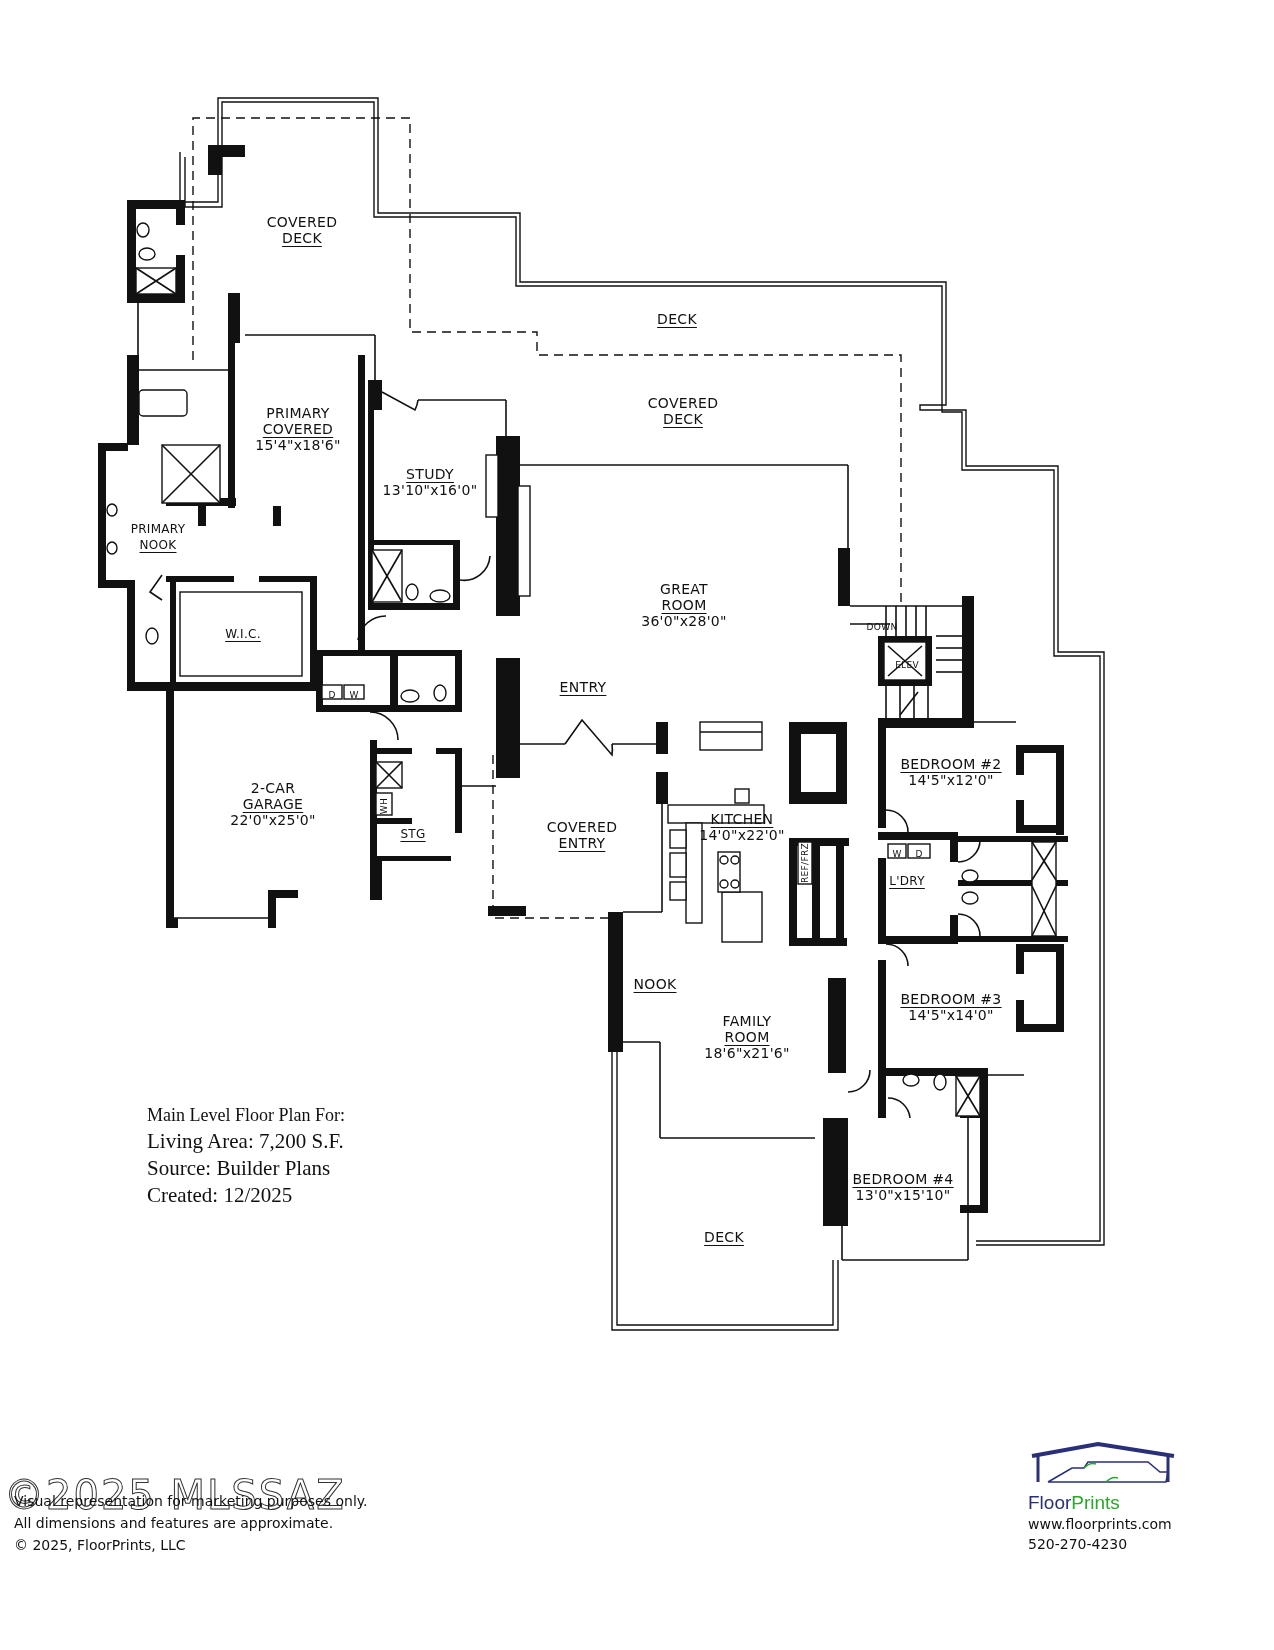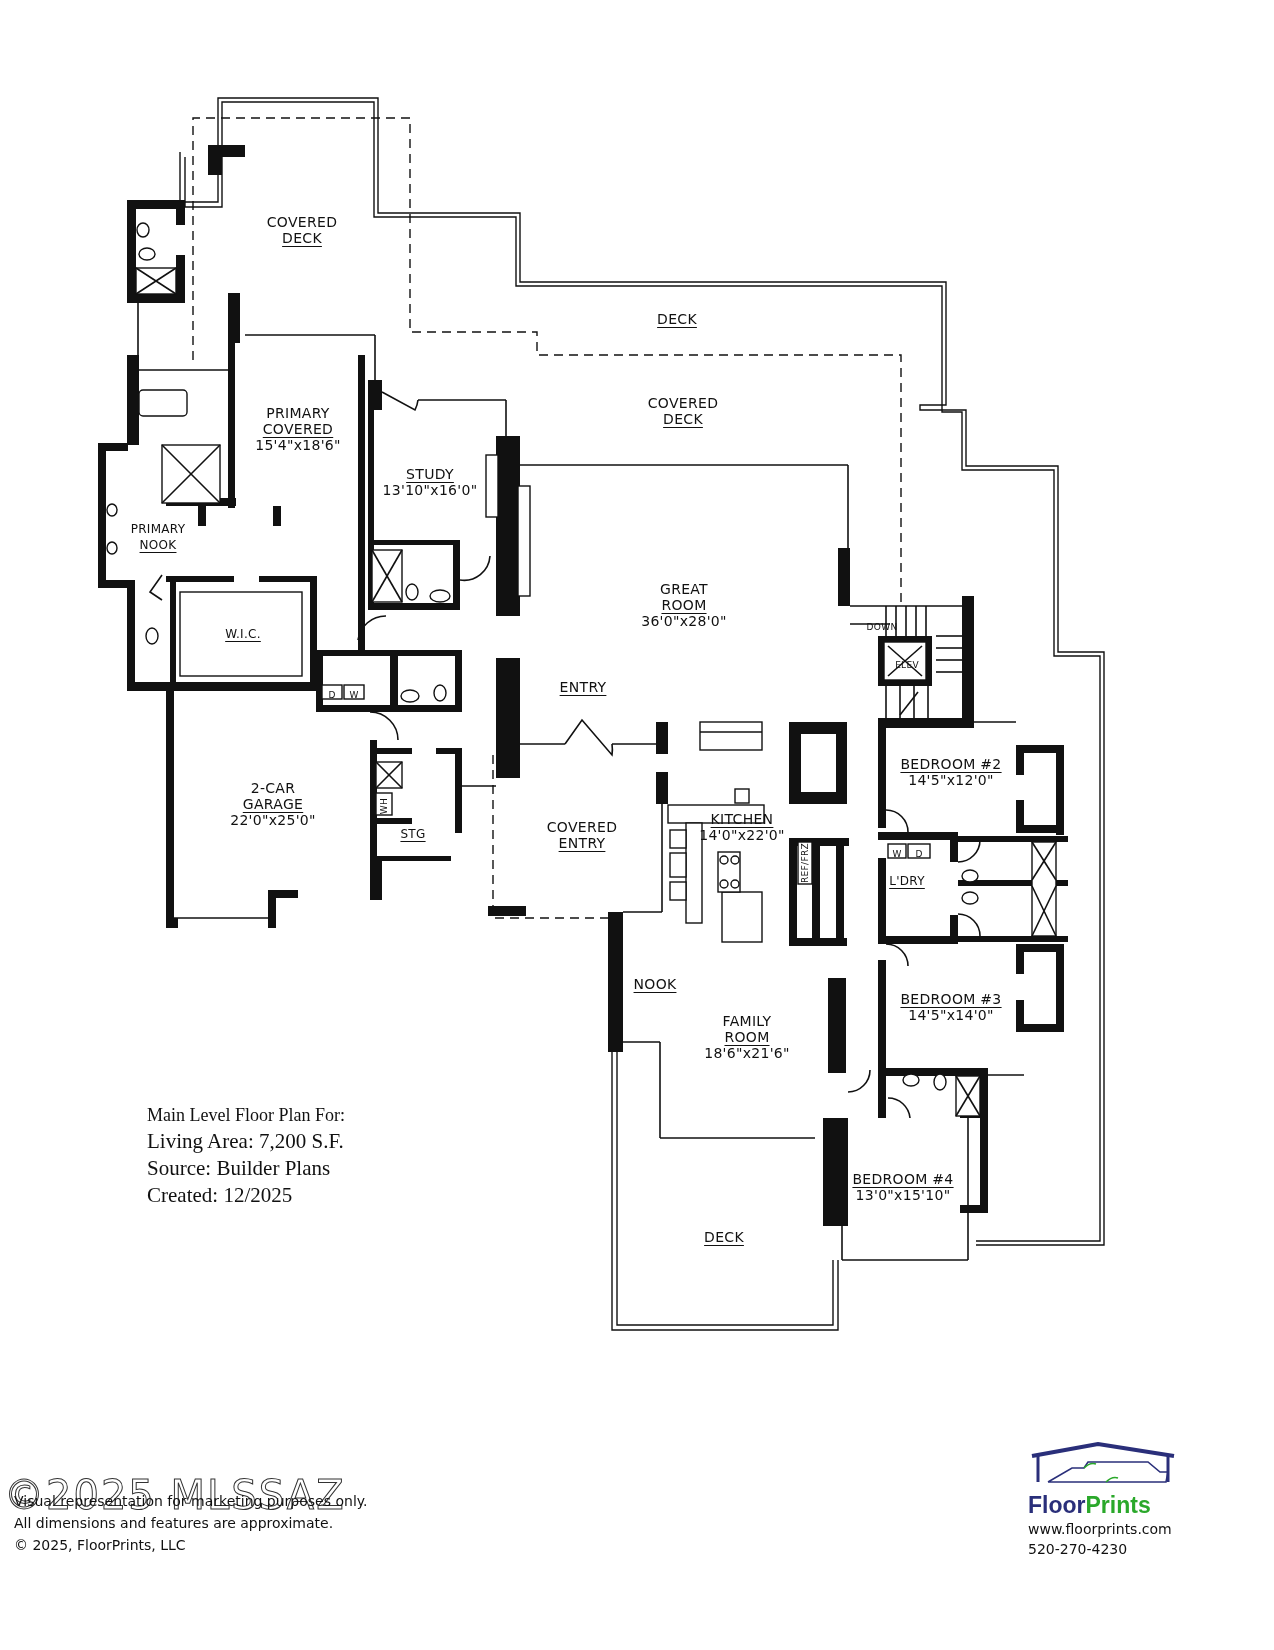--- a/index.html
+++ b/index.html
@@ -18,21 +18,21 @@
   .small { font-size:12px; }
   .tiny { font-size:9px; }
   .info { position:absolute; left:147px; top:1102px; font-family:Liberation Serif, serif; }
   .info .l1 { font-size:18px; line-height:26px; }
   .info .big { font-size:31px; line-height:38px; }
   .info .l3 { font-size:21px; line-height:27px; }
   .disc { position:absolute; left:14px; top:1490px; font-size:14px; line-height:22px; }
   .watermark { position:absolute; left:4px; top:1472px; font-size:40px; color:transparent;
                -webkit-text-stroke:1px #333; letter-spacing:2px; }
   .logo { position:absolute; left:1028px; top:1442px; width:170px; text-align:left; }
-  .logo .brand { font-size:23px; font-weight:bold; font-family:"Liberation Sans", sans-serif; }
+  .logo .brand { font-size:19px; font-weight:normal; font-family:"Liberation Sans", sans-serif; }
   .logo .b1 { color:#2a2f7a; } .logo .b2 { color:#2aa82a; }
   .logo .meta { font-size:14px; line-height:20px; }
 </style>
 </head>
 <body>
 
 <svg id="plan" viewBox="0 0 1274 1650" xmlns="http://www.w3.org/2000/svg">
 
   <g>
     <polyline class="dbl" points="180,152 180,202 218,202 218,98 378,98 378,213 520,213 520,282 946,282 946,405 920,405 920,410 966,410 966,466 1058,466 1058,652 1104,652 1104,1245 976,1245"></polyline>

